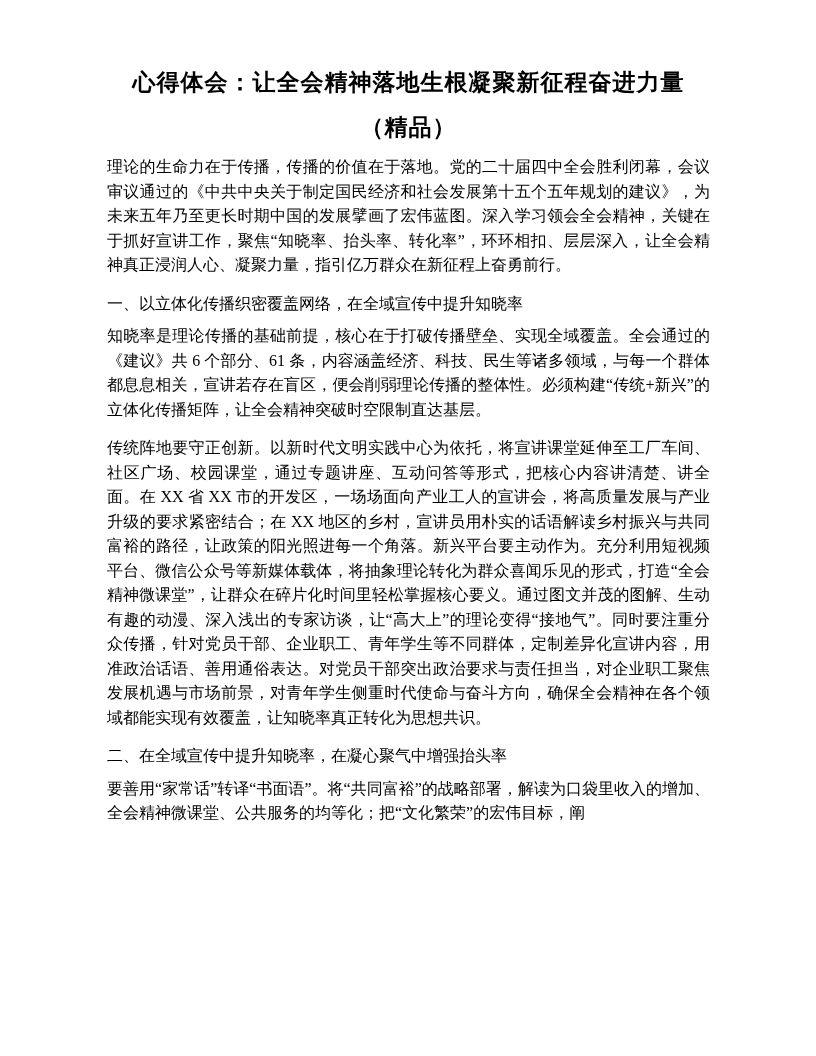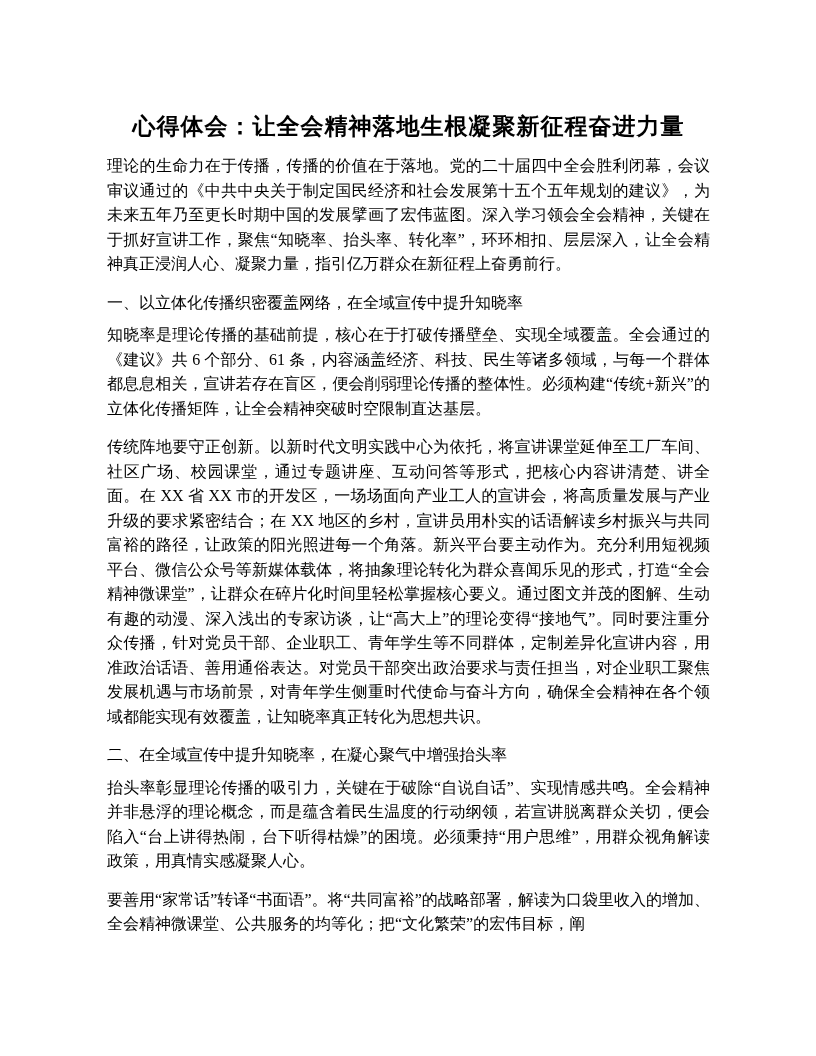--- a/index.html
+++ b/index.html
@@ -7,21 +7,21 @@
     padding: 0;
     background: #ffffff;
   }
   .page {
     position: relative;
     width: 816px;
     height: 1056px;
     margin: 0 auto;
     background: #ffffff;
     box-sizing: border-box;
-    padding: 104px 106px 0 107px;
+    padding: 60px 106px 0 107px;
     overflow: hidden;
     font-family: "Liberation Serif", "DejaVu Serif", serif;
     color: #000000;
   }
   .doc-title {
     margin: 0 0 5px 0;
     font-size: 23px;
     font-weight: 700;
     line-height: 45px;
     text-align: center;
@@ -41,28 +41,28 @@
     margin-bottom: 8px;
     text-align: left;
   }
 </style>
 </head>
 <body>
 
 <div class="page">
   <h1 class="doc-title">
     <span class="title-line">心得体会：让全会精神落地生根凝聚新征程奋进力量</span>
+    <span class="title-line">（精品）</span>
   </h1>
 
   <p class="para">理论的生命力在于传播，传播的价值在于落地。党的二十届四中全会胜利闭幕，会议审议通过的《中共中央关于制定国民经济和社会发展第十五个五年规划的建议》，为未来五年乃至更长时期中国的发展擘画了宏伟蓝图。深入学习领会全会精神，关键在于抓好宣讲工作，聚焦“知晓率、抬头率、转化率”，环环相扣、层层深入，让全会精神真正浸润人心、凝聚力量，指引亿万群众在新征程上奋勇前行。</p>
 
   <p class="para section-heading">一、以立体化传播织密覆盖网络，在全域宣传中提升知晓率</p>
 
   <p class="para">知晓率是理论传播的基础前提，核心在于打破传播壁垒、实现全域覆盖。全会通过的《建议》共 6 个部分、61 条，内容涵盖经济、科技、民生等诸多领域，与每一个群体都息息相关，宣讲若存在盲区，便会削弱理论传播的整体性。必须构建“传统+新兴”的立体化传播矩阵，让全会精神突破时空限制直达基层。</p>
 
   <p class="para">传统阵地要守正创新。以新时代文明实践中心为依托，将宣讲课堂延伸至工厂车间、社区广场、校园课堂，通过专题讲座、互动问答等形式，把核心内容讲清楚、讲全面。在 XX 省 XX 市的开发区，一场场面向产业工人的宣讲会，将高质量发展与产业升级的要求紧密结合；在 XX 地区的乡村，宣讲员用朴实的话语解读乡村振兴与共同富裕的路径，让政策的阳光照进每一个角落。新兴平台要主动作为。充分利用短视频平台、微信公众号等新媒体载体，将抽象理论转化为群众喜闻乐见的形式，打造“全会精神微课堂”，让群众在碎片化时间里轻松掌握核心要义。通过图文并茂的图解、生动有趣的动漫、深入浅出的专家访谈，让“高大上”的理论变得“接地气”。同时要注重分众传播，针对党员干部、企业职工、青年学生等不同群体，定制差异化宣讲内容，用准政治话语、善用通俗表达。对党员干部突出政治要求与责任担当，对企业职工聚焦发展机遇与市场前景，对青年学生侧重时代使命与奋斗方向，确保全会精神在各个领域都能实现有效覆盖，让知晓率真正转化为思想共识。</p>
 
   <p class="para section-heading">二、在全域宣传中提升知晓率，在凝心聚气中增强抬头率</p>
 
-  <p class="para">抬头率彰显理论传播的吸引力，关键在于破除“自说自话”、实现情感共鸣。全会精神并非悬浮的理论概念，而是蕴含着民生温度的行动纲领，若宣讲脱离群众关切，便会陷入“台上讲得热闹，台下听得枯燥”的困境。必须秉持“用户思维”，用群众视角解读政策，用真情实感凝聚人心。</p>
 
   <p class="para">要善用“家常话”转译“书面语”。将“共同富裕”的战略部署，解读为口袋里收入的增加、全会精神微课堂、公共服务的均等化；把“文化繁荣”的宏伟目标，阐</p>
 </div>
 
 </body></html>

